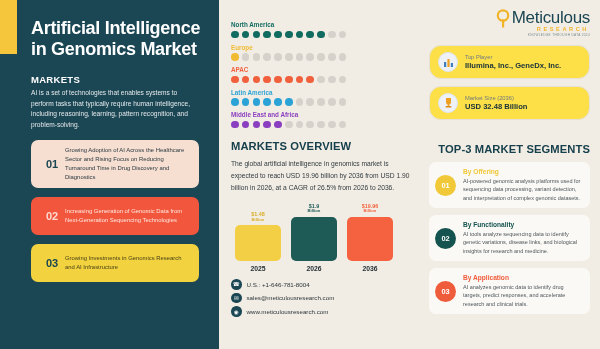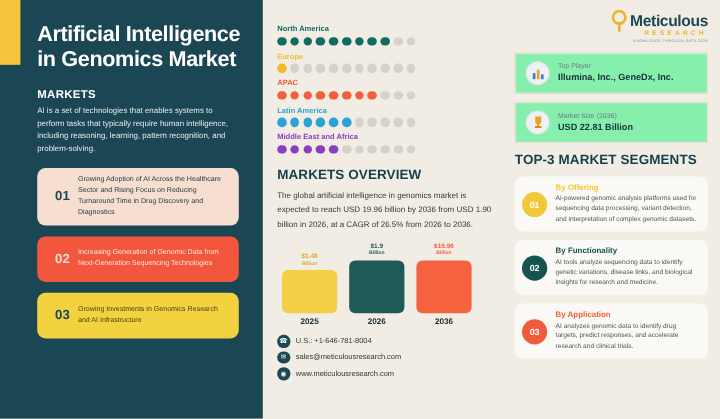--- a/index.html
+++ b/index.html
@@ -114,40 +114,40 @@
 
   
   .right-col {
     flex: 0 0 179px; width: 179px;
     padding: 8px 10px 6px 8px;
     position: relative;
   }
   .logo { display: flex; flex-direction: column; align-items: flex-end; margin-bottom: 8px; }
   .logo-main { display: flex; align-items: center; }
   .logo-glass { position: relative; width: 15px; height: 19px; margin-right: 1px; }
-  .logo-word { font-size: 13px; font-weight: bold; color: #1b4654; letter-spacing: -0.3px; }
+  .logo-word { font-size: 17px; font-weight: normal; color: #1b4654; letter-spacing: -0.3px; }
   .logo-sub { font-size: 5.6px; font-weight: bold; color: #f0b429; letter-spacing: 2.6px; margin-top: -2px; margin-right: 1px; }
   .logo-tag { font-size: 3.1px; color: #7b8b92; letter-spacing: 0.35px; margin-top: 1px; }
 
   .stat-card {
-    background: #86efac; border: 1px solid #e6e0d5;
-    border-radius: 0; padding: 6px 8px;
+    background: #fde047; border: 1px solid #e6e0d5;
+    border-radius: 12px; padding: 6px 8px;
     display: flex; align-items: center; gap: 7px;
     margin-bottom: 7px;
   }
   .stat-icon {
     width: 20px; height: 20px; border-radius: 50%;
     background: #eef2f7; border: 1px solid #dfe5ee;
     display: flex; align-items: center; justify-content: center;
     flex: 0 0 20px;
   }
   .stat-label { font-size: 5.8px; color: #6e7a80; margin-bottom: 1.5px; }
   .stat-value { font-size: 7.6px; font-weight: bold; color: #17303a; }
 
-  .seg-title { margin-top: 9px; }
+  .seg-title { margin-top: 23px; text-align: right; }
   .seg-card {
     background: #fbf9f5; border-radius: 7px;
     padding: 6px 8px 6px 6px;
     display: flex; align-items: center; gap: 7px;
     margin-top: 7px;
   }
   .seg-num {
     width: 21px; height: 21px; border-radius: 50%;
     display: flex; align-items: center; justify-content: center;
     font-size: 7.4px; font-weight: bold; color: #fff; flex: 0 0 21px;
@@ -337,21 +337,21 @@
         <div class="stat-card">
           <div class="stat-icon">
             <svg width="11" height="12" viewBox="0 0 11 12">
               <path d="M3 1h5v4a2.5 2.5 0 0 1-5 0z" fill="#f0a020"></path>
               <rect x="4.6" y="6.5" width="1.8" height="2.4" fill="#f0a020"></rect>
               <rect x="2.6" y="9" width="5.8" height="1.6" rx="0.5" fill="#e08a12"></rect>
             </svg>
           </div>
           <div>
             <div class="stat-label">Market Size (2036)</div>
-            <div class="stat-value">USD 22.81 Billion</div>
+            <div class="stat-value">USD 32.48 Billion</div>
           </div>
         </div>
       </div>
 
     <div class="sec-title seg-title">TOP-3 MARKET SEGMENTS</div>
     <div id="seg-list">
         <div class="seg-card">
           <div class="seg-num" style="background: rgb(240, 200, 56);">01</div>
           <div>
             <div class="seg-head" style="color: rgb(240, 200, 56);">By Offering</div>

